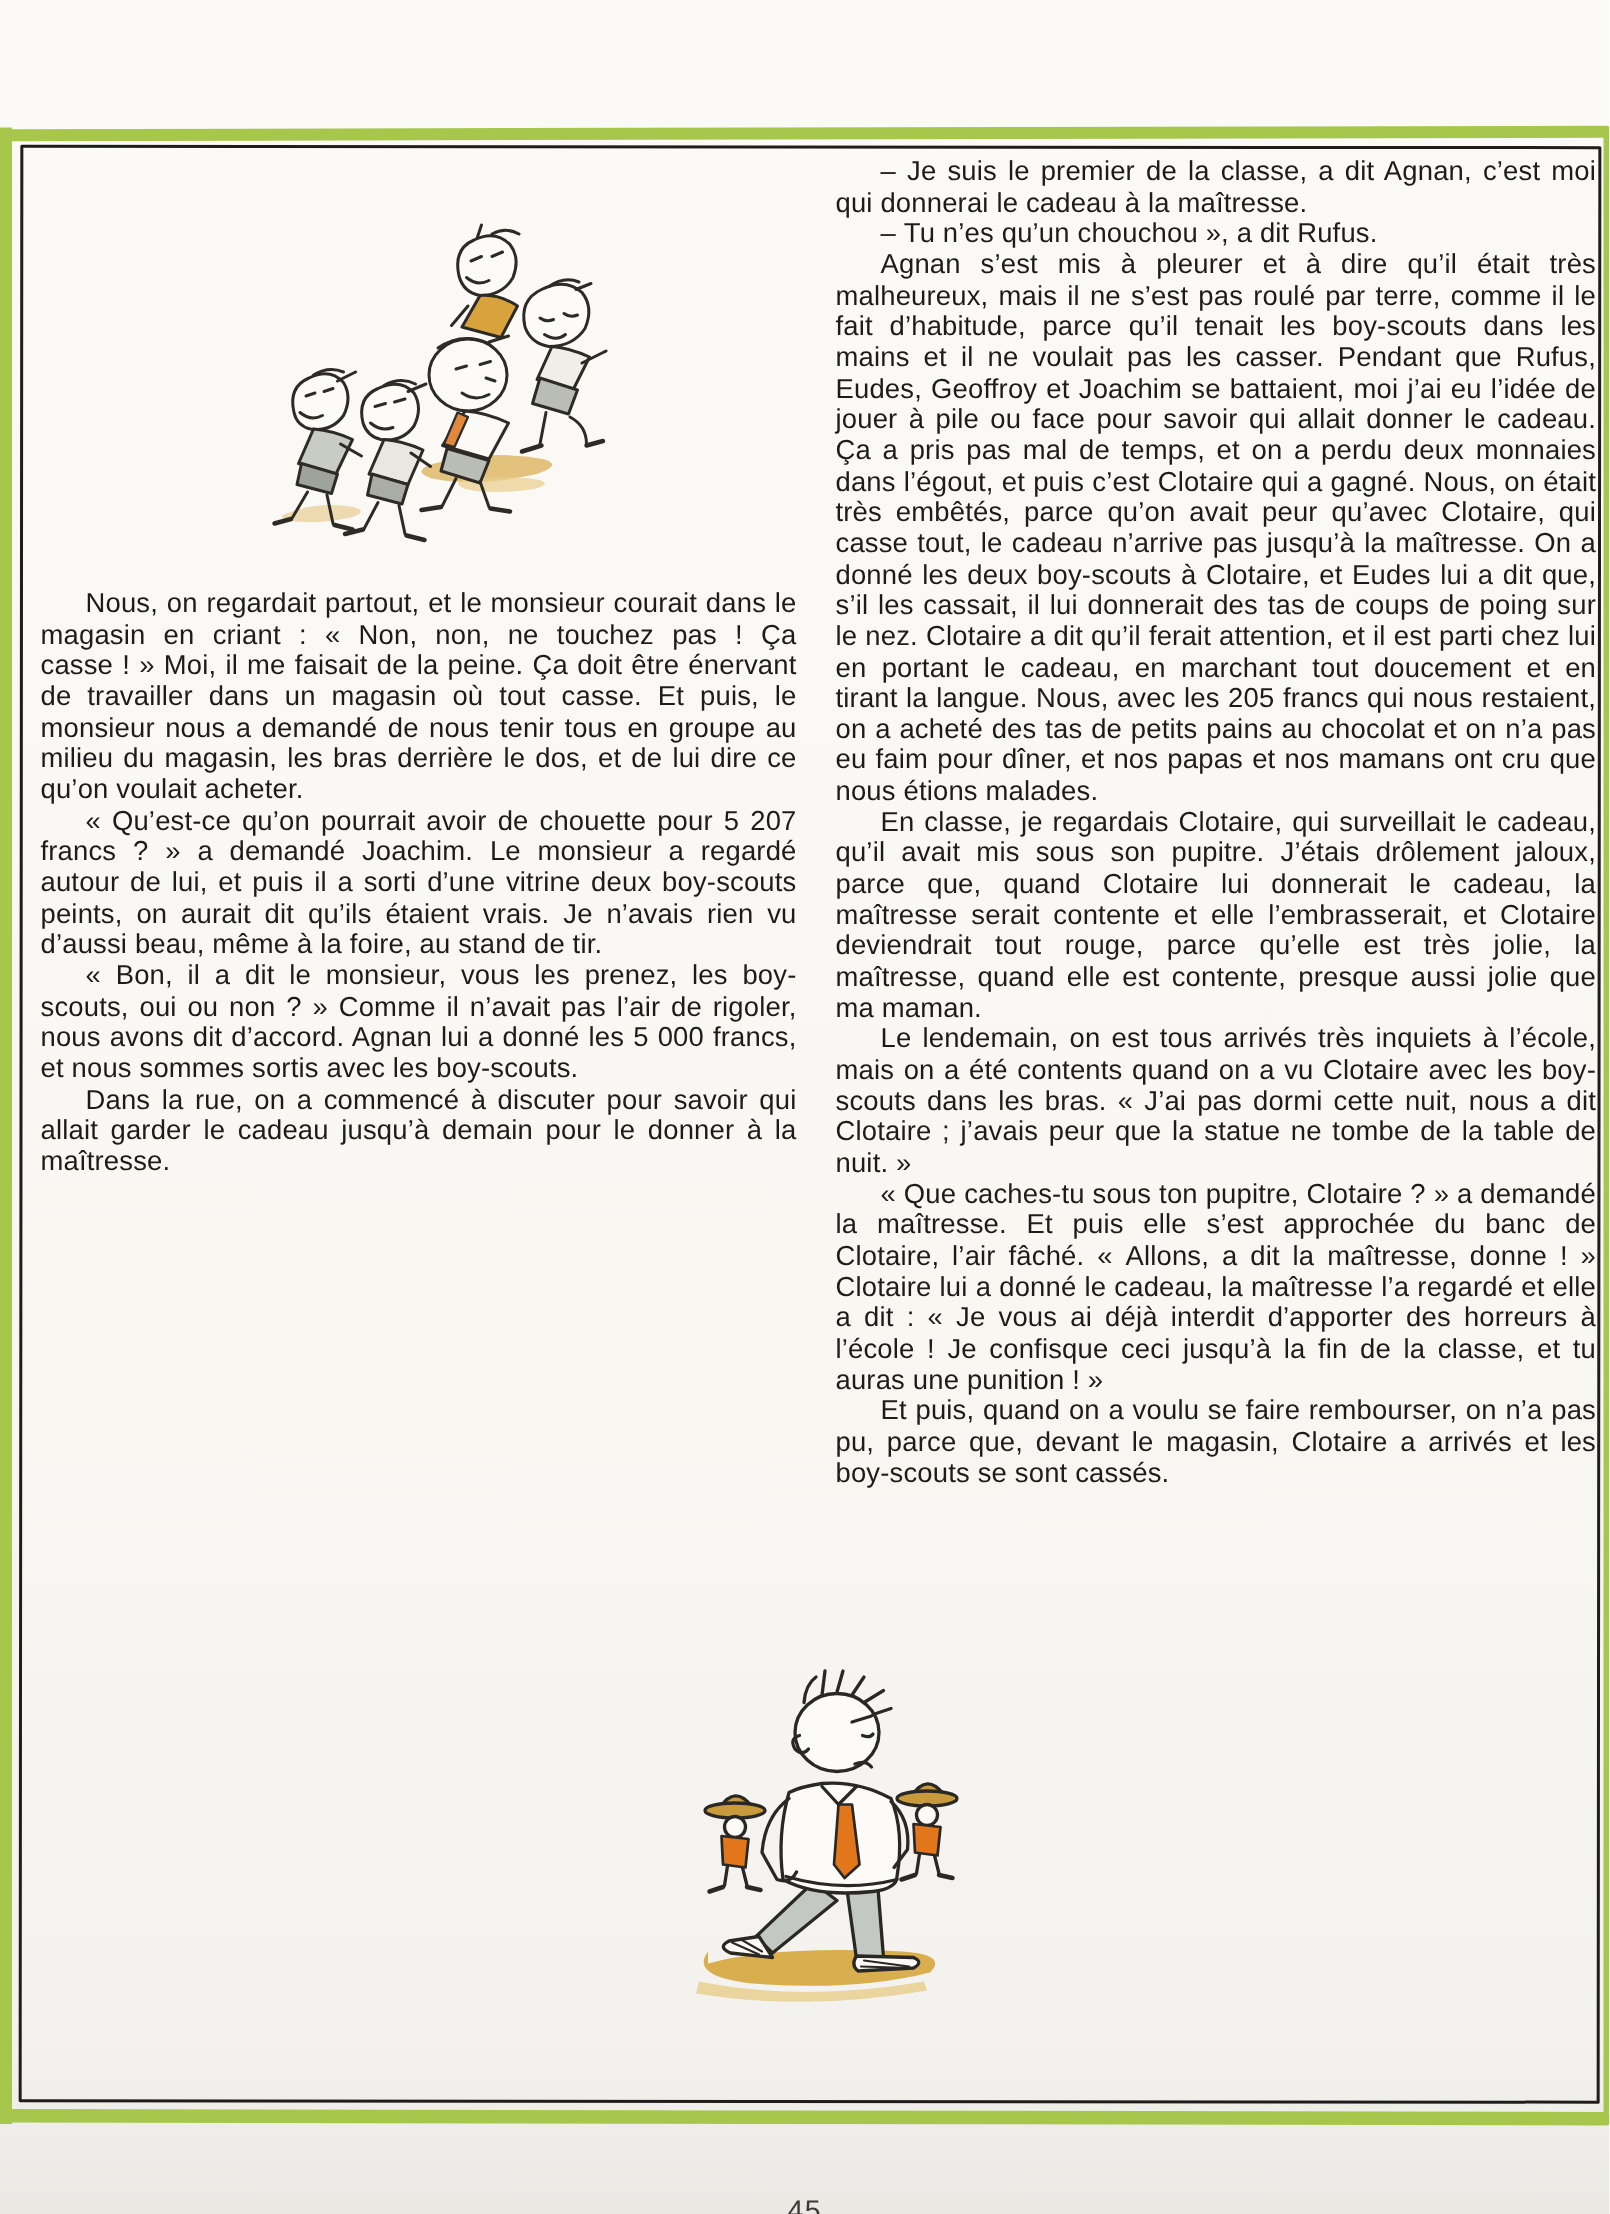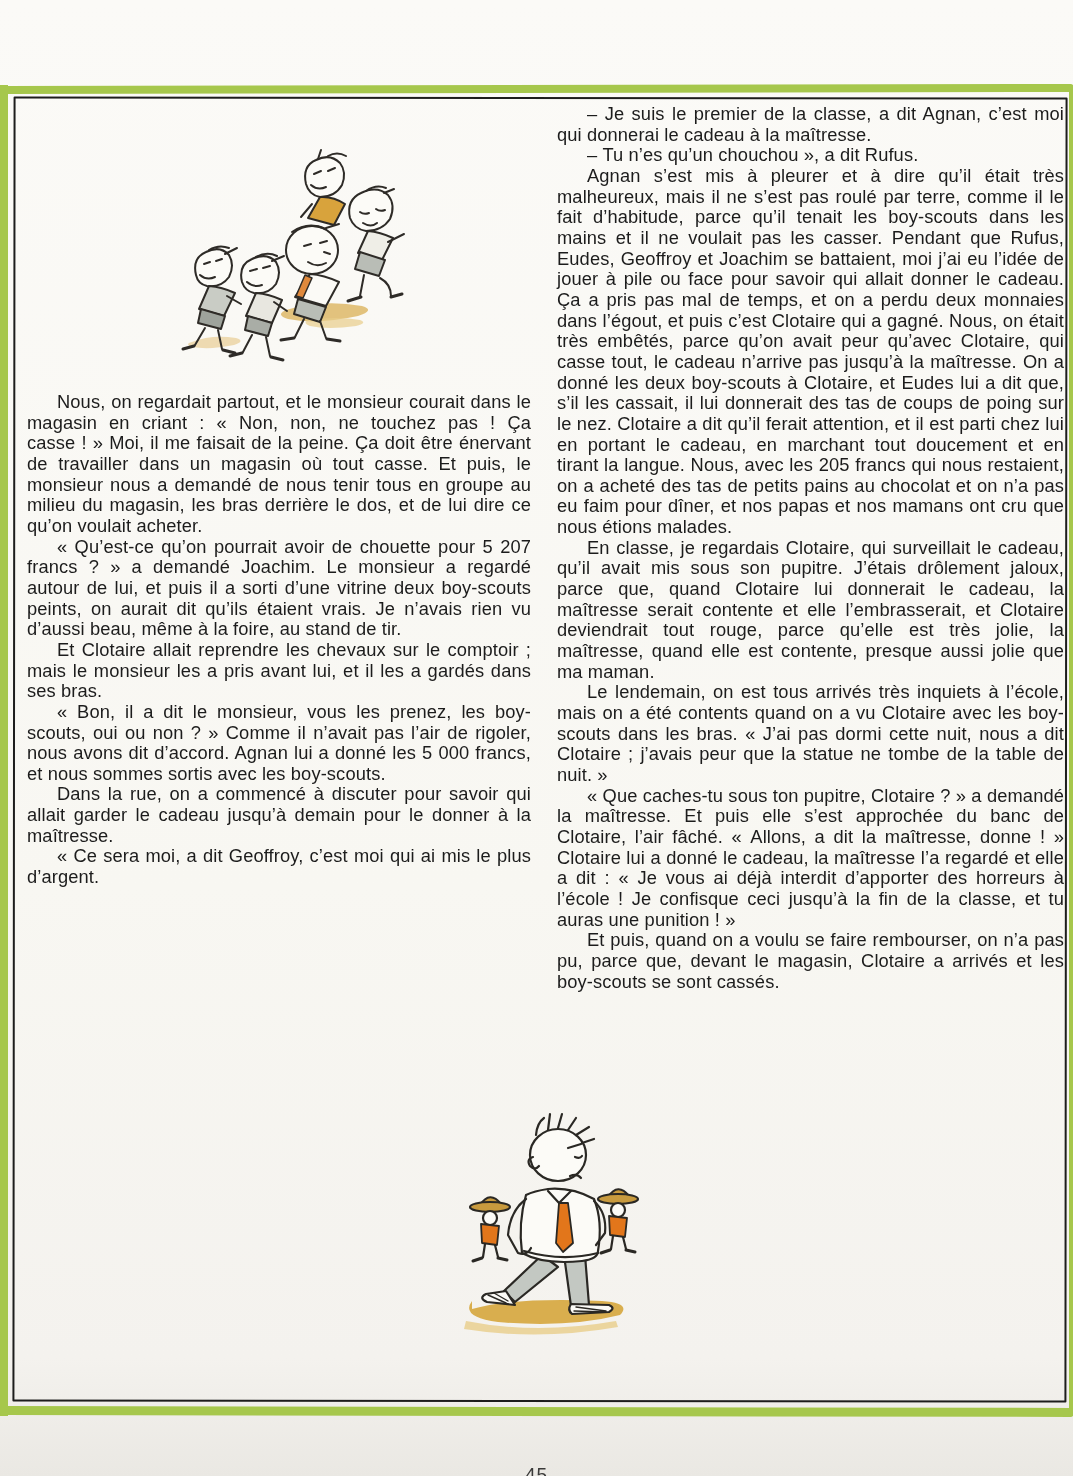--- a/index.html
+++ b/index.html
@@ -128,24 +128,22 @@
           <path d="M10,98 l-11,3" stroke-width="3"></path>
         <path d="M34,82 l4,19"></path>
           <path d="M39,102 l12,3" stroke-width="3"></path>
       </g>
     </g>
   </svg>
 
   <div class="col col-left">
       <p>Nous, on regardait partout, et le monsieur courait dans le magasin en criant&nbsp;: «&nbsp;Non, non, ne touchez pas&nbsp;! Ça casse&nbsp;!&nbsp;» Moi, il me faisait de la peine. Ça doit être énervant de travailler dans un magasin où tout casse. Et puis, le monsieur nous a demandé de nous tenir tous en groupe au milieu du magasin, les bras derrière le dos, et de lui dire ce qu’on voulait acheter.</p>
       <p>«&nbsp;Qu’est-ce qu’on pourrait avoir de chouette pour 5&nbsp;207 francs&nbsp;?&nbsp;» a demandé Joachim. Le monsieur a regardé autour de lui, et puis il a sorti d’une vitrine deux boy-scouts peints, on aurait dit qu’ils étaient vrais. Je n’avais rien vu d’aussi beau, même à la foire, au stand de tir.</p>
-      <p>Et Clotaire allait reprendre les chevaux sur le comptoir&nbsp;; mais le monsieur les a pris avant lui, et il les a gardés dans ses bras.</p>
       <p>«&nbsp;Bon, il a dit le monsieur, vous les prenez, les boy-scouts, oui ou non&nbsp;?&nbsp;» Comme il n’avait pas l’air de rigoler, nous avons dit d’accord. Agnan lui a donné les 5&nbsp;000 francs, et nous sommes sortis avec les boy-scouts.</p>
       <p>Dans la rue, on a commencé à discuter pour savoir qui allait garder le cadeau jusqu’à demain pour le donner à la maîtresse.</p>
-      <p>«&nbsp;Ce sera moi, a dit Geoffroy, c’est moi qui ai mis le plus d’argent.</p>
     </div>
   <div class="col col-right">
       <p>–&nbsp;Je suis le premier de la classe, a dit Agnan, c’est moi qui donnerai le cadeau à la maîtresse.</p>
       <p>–&nbsp;Tu n’es qu’un chouchou&nbsp;», a dit Rufus.</p>
       <p>Agnan s’est mis à pleurer et à dire qu’il était très malheureux, mais il ne s’est pas roulé par terre, comme il le fait d’habitude, parce qu’il tenait les boy-scouts dans les mains et il ne voulait pas les casser. Pendant que Rufus, Eudes, Geoffroy et Joachim se battaient, moi j’ai eu l’idée de jouer à pile ou face pour savoir qui allait donner le cadeau. Ça a pris pas mal de temps, et on a perdu deux monnaies dans l’égout, et puis c’est Clotaire qui a gagné. Nous, on était très embêtés, parce qu’on avait peur qu’avec Clotaire, qui casse tout, le cadeau n’arrive pas jusqu’à la maîtresse. On a donné les deux boy-scouts à Clotaire, et Eudes lui a dit que, s’il les cassait, il lui donnerait des tas de coups de poing sur le nez. Clotaire a dit qu’il ferait attention, et il est parti chez lui en portant le cadeau, en marchant tout doucement et en tirant la langue. Nous, avec les 205 francs qui nous restaient, on a acheté des tas de petits pains au chocolat et on n’a pas eu faim pour dîner, et nos papas et nos mamans ont cru que nous étions malades.</p>
       <p>En classe, je regardais Clotaire, qui surveillait le cadeau, qu’il avait mis sous son pupitre. J’étais drôlement jaloux, parce que, quand Clotaire lui donnerait le cadeau, la maîtresse serait contente et elle l’embrasserait, et Clotaire deviendrait tout rouge, parce qu’elle est très jolie, la maîtresse, quand elle est contente, presque aussi jolie que ma maman.</p>
       <p>Le lendemain, on est tous arrivés très inquiets à l’école, mais on a été contents quand on a vu Clotaire avec les boy-scouts dans les bras. «&nbsp;J’ai pas dormi cette nuit, nous a dit Clotaire&nbsp;; j’avais peur que la statue ne tombe de la table de nuit.&nbsp;»</p>
       <p>«&nbsp;Que caches-tu sous ton pupitre, Clotaire&nbsp;?&nbsp;» a demandé la maîtresse. Et puis elle s’est approchée du banc de Clotaire, l’air fâché. «&nbsp;Allons, a dit la maîtresse, donne&nbsp;!&nbsp;» Clotaire lui a donné le cadeau, la maîtresse l’a regardé et elle a dit&nbsp;: «&nbsp;Je vous ai déjà interdit d’apporter des horreurs à l’école&nbsp;! Je confisque ceci jusqu’à la fin de la classe, et tu auras une punition&nbsp;!&nbsp;»</p>
       <p>Et puis, quand on a voulu se faire rembourser, on n’a pas pu, parce que, devant le magasin, Clotaire a arrivés et les boy-scouts se sont cassés.</p>
     </div>

